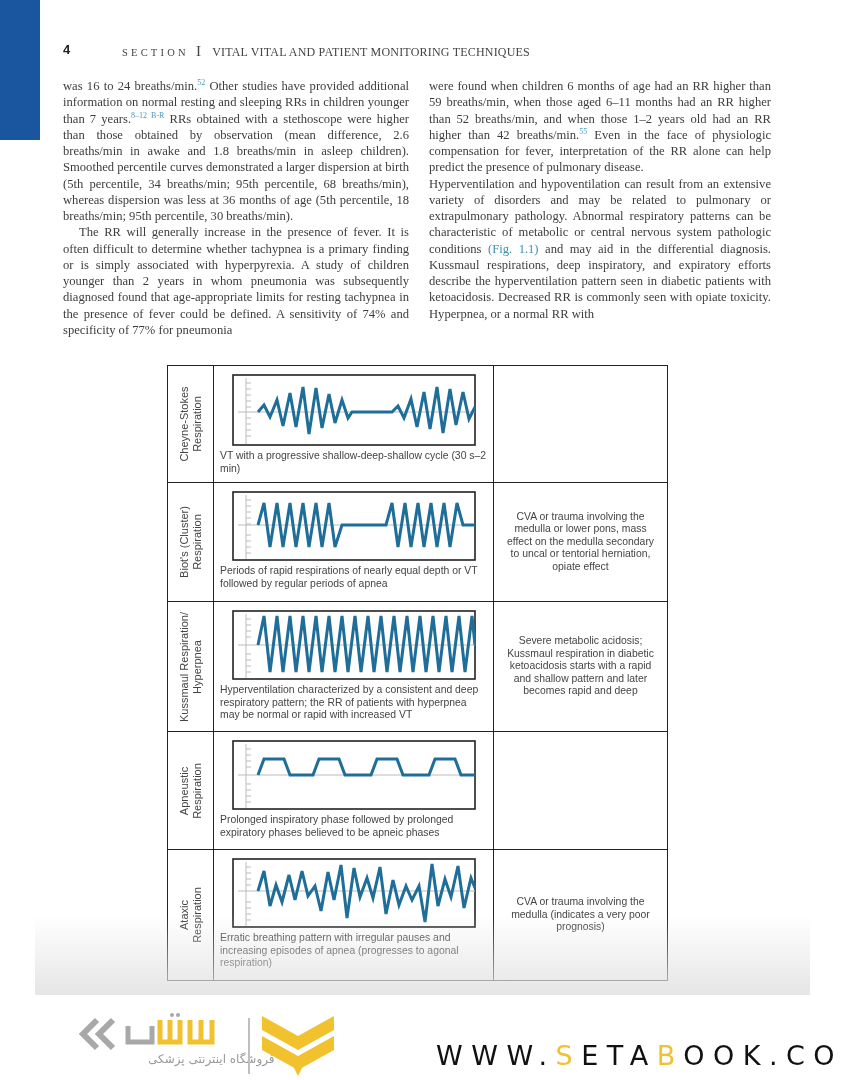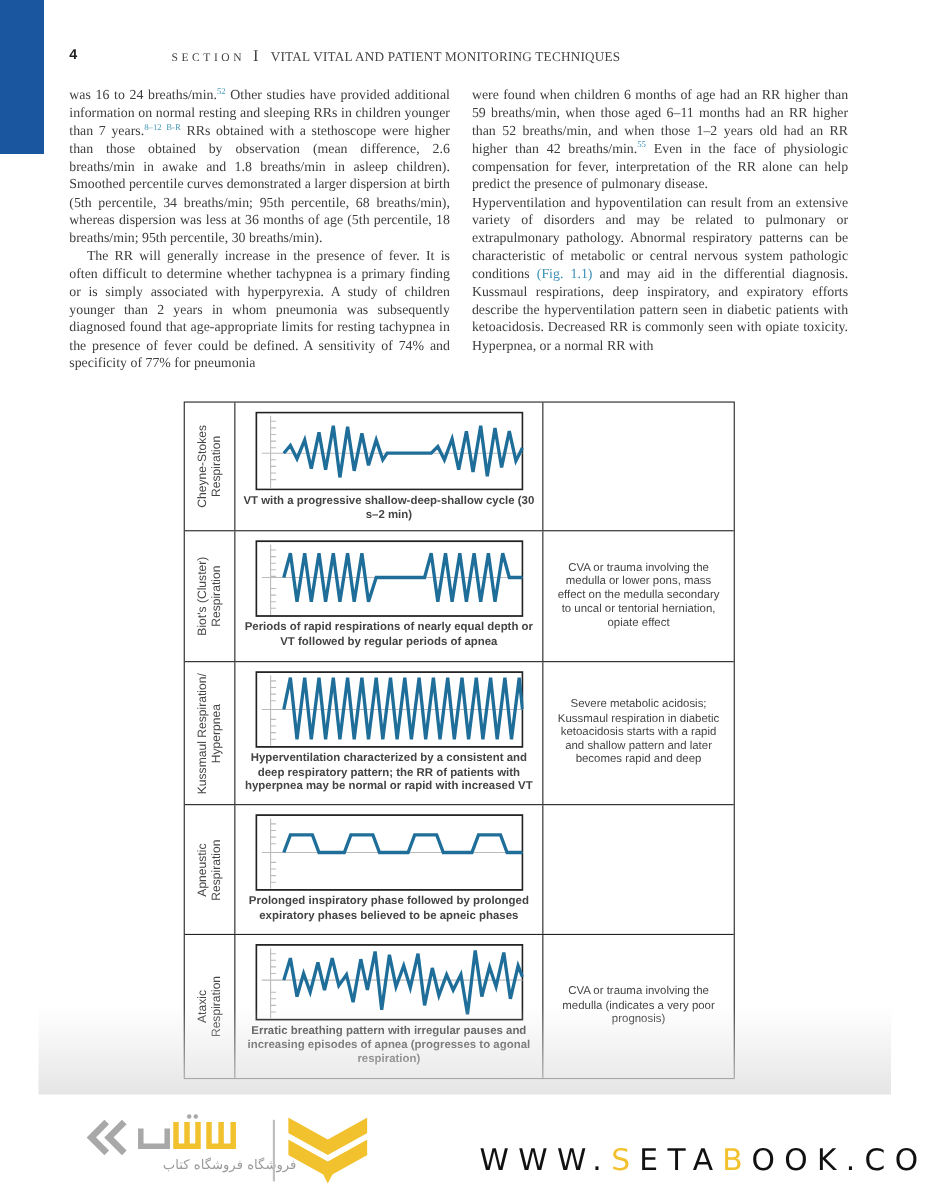--- a/index.html
+++ b/index.html
@@ -3,41 +3,41 @@
 <meta charset="utf-8">
 <style>
   * { box-sizing: border-box; margin: 0; padding: 0; }
   html, body { width: 844px; height: 1080px; background: #ffffff; overflow: hidden; }
   body { position: relative; font-family: "Liberation Serif", "DejaVu Serif", serif; color: #3a3a3a; }
 
   .blue-bar { position: absolute; left: 0; top: 0; width: 40px; height: 140px; background: #1a55a0; }
 
   .page-number { position: absolute; left: 63px; top: 42px; font-family: "Liberation Sans", sans-serif; font-weight: bold; font-size: 13px; color: #222; }
   .section-label { position: absolute; left: 122px; top: 43px; font-size: 12px; color: #444; letter-spacing: 0.2px; white-space: nowrap; }
-  .section-label .sec-word { letter-spacing: 3.2px; font-size: 10.5px; margin-left: 34px; }
+  .section-label .sec-word { letter-spacing: 3.2px; font-size: 10.5px; }
   .section-label .sec-num { font-size: 15px; margin: 0 8px 0 4px; }
 
   .col { position: absolute; top: 78px; width: 346px; font-size: 12.6px; line-height: 16.25px; text-align: justify; color: #3d3d3d; }
   .col.left { left: 63px; }
   .col.right { left: 429px; width: 342px; }
   .col p { margin: 0; }
   .col p.indent { text-indent: 16px; }
   .sup { font-size: 8px; vertical-align: 5px; color: #4a9ab8; line-height: 0; }
   .ref-link { color: #3b8fb5; }
   .subhead { font-family: "Liberation Sans", sans-serif; font-weight: bold; font-style: italic; font-size: 13px; color: #1b2a4a; margin-top: 14px; line-height: 17px; }
 
   
   .figure { position: absolute; left: 167px; top: 365px; width: 501px; border: 1.5px solid #222; background: #fff; }
   .fig-row { display: flex; border-bottom: 1.5px solid #222; }
   .fig-row:last-child { border-bottom: none; }
   .fig-name { width: 46px; border-right: 1.5px solid #222; position: relative; }
   .fig-name .rot { position: absolute; left: 50%; top: 50%; transform: translate(-50%, -50%) rotate(-90deg); white-space: nowrap; font-family: "Liberation Sans", sans-serif; font-size: 11px; color: #444; text-align: center; line-height: 13px; }
   .fig-wave { width: 280px; border-right: 1.5px solid #222; padding: 8px 0 4px 0; display: flex; flex-direction: column; align-items: center; }
   .fig-wave svg { display: block; }
-  .fig-desc-wave { font-family: "Liberation Sans", sans-serif; font-size: 10.4px; line-height: 12.6px; text-align: center; color: #444; margin-top: 4px; padding: 0 6px; font-weight: bold; }
+  .fig-desc-wave { font-family: "Liberation Sans", sans-serif; font-size: 10.4px; line-height: 12.6px; text-align: left; color: #444; margin-top: 4px; padding: 0 6px; }
   .fig-cause { flex: 1; display: flex; align-items: center; justify-content: center; padding: 0 10px; }
   .fig-cause span { font-family: "Liberation Sans", sans-serif; font-size: 10.4px; line-height: 12.6px; text-align: center; color: #444; }
 
   .shade { position: absolute; left: 35px; top: 915px; width: 775px; height: 80px; background: linear-gradient(to bottom, rgba(235,235,235,0) 0%, rgba(225,225,225,0.85) 100%); pointer-events: none; }
 
   
   .footer { position: absolute; left: 0; top: 996px; width: 844px; height: 84px; background: #fff; }
   .logo-chev { position: absolute; left: 75px; top: 20px; width: 60px; height: 36px; }
   .logo-word { position: absolute; left: 122px; top: 16px; width: 100px; height: 40px; }
   .logo-sub { position: absolute; left: 148px; top: 56px; font-family: "DejaVu Sans", sans-serif; font-size: 12px; color: #9a9a9a; direction: rtl; }
@@ -214,21 +214,21 @@
   <svg class="logo-chev" viewBox="0 0 60 36">
     <polyline points="22,4 8,18 22,32" fill="none" stroke="#a8a8a8" stroke-width="6"></polyline>
     <polyline points="38,4 24,18 38,32" fill="none" stroke="#a8a8a8" stroke-width="6"></polyline>
   </svg>
   <svg class="logo-word" viewBox="0 0 100 40">
     <path d="M6,14 L6,30 L30,30 L30,14" fill="none" stroke="#a8a8a8" stroke-width="5"></path>
     <path d="M38,8 L38,30 L58,30 L58,8 M48,8 L48,30 M68,8 L68,30 L90,30 L90,8 M79,8 L79,30" fill="none" stroke="#f2c12e" stroke-width="5"></path>
     <circle cx="50" cy="3" r="2" fill="#a8a8a8"></circle>
       <circle cx="56" cy="3" r="2" fill="#a8a8a8"></circle>
   </svg>
-  <div class="logo-sub">فروشگاه فروشگاه کتاب</div>
+  <div class="logo-sub">فروشگاه اینترنتی پزشکی</div>
   <div class="logo-divider"></div>
   <svg class="logo-mark" viewBox="0 0 72 64">
     <polygon points="0,2 36,22 72,2 72,16 36,36 0,16" fill="#f2c12e"></polygon>
     <polygon points="0,22 36,42 72,22 72,36 36,56 0,36" fill="#f2c12e"></polygon>
     <polygon points="30,50 42,50 36,62" fill="#f2c12e"></polygon>
   </svg>
   <div class="store-url"><span>WWW.</span><span class="hl">S</span><span>ETA</span><span class="hl">B</span><span>OOK.COM</span></div>
 </div>
 
 </body></html>

